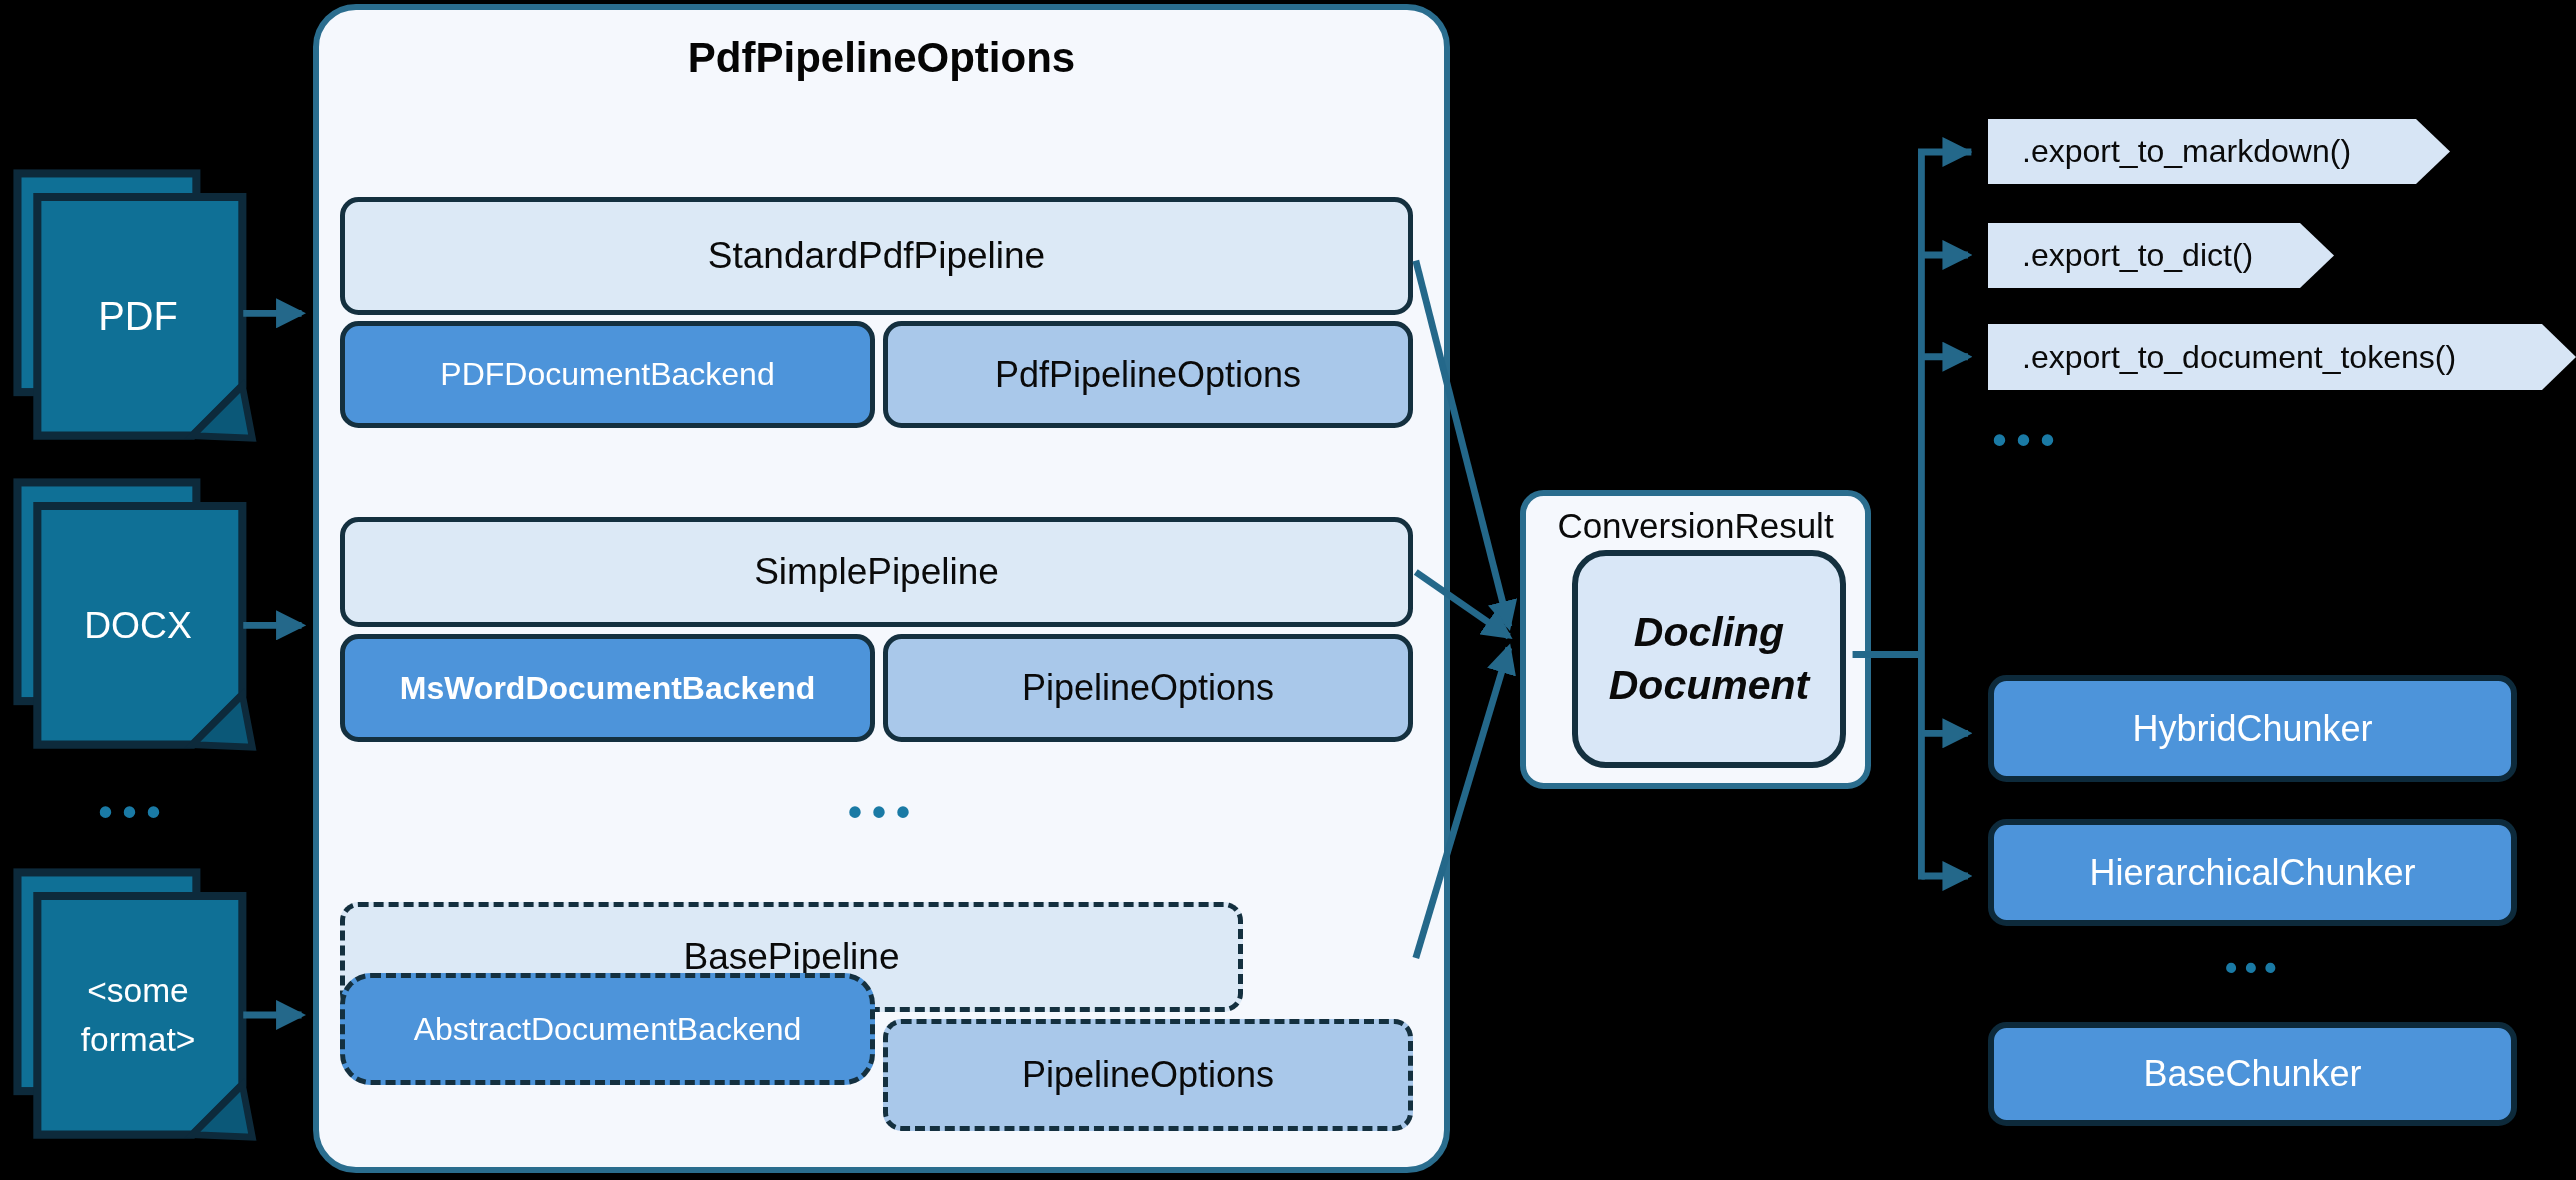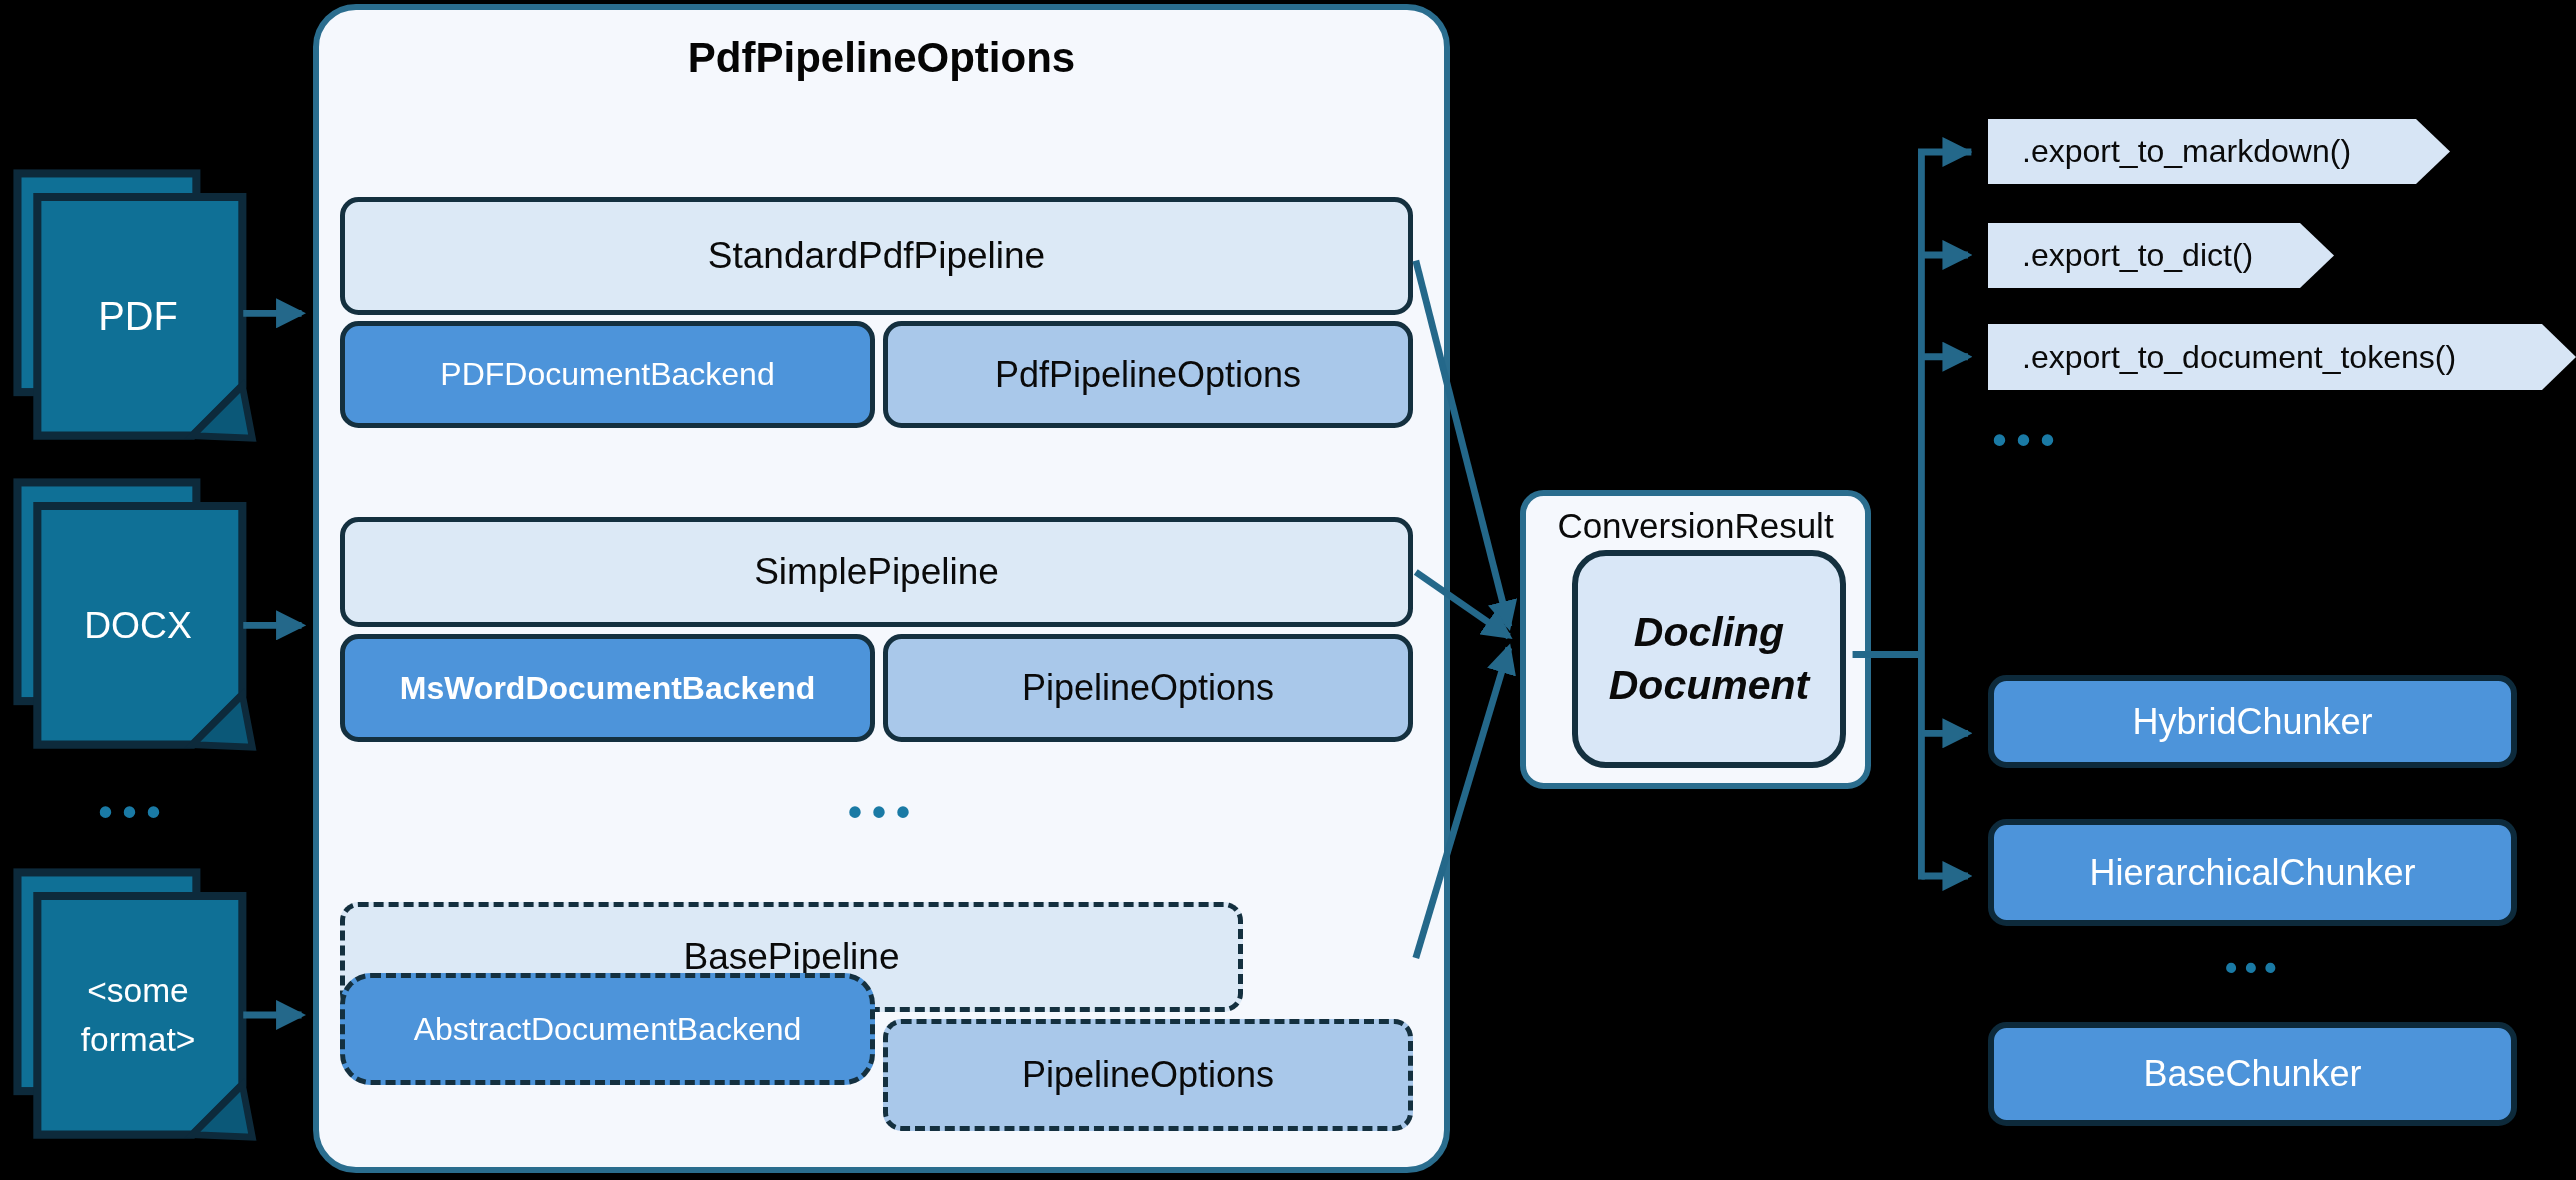--- a/index.html
+++ b/index.html
@@ -95,21 +95,21 @@
       <div>Document</div>
     </div>
   </div>
 
   <div class="abs chev" style="left:1988px;top:223px;width:346px;height:65px;">.export_to_dict()</div>
   <div class="abs chev" style="left:1988px;top:119px;width:462px;height:65px;">.export_to_markdown()</div>
   <div class="abs chev" style="left:1988px;top:324px;width:588px;height:66px;">.export_to_document_tokens()</div>
 
   <div class="abs flexc dots" style="left:1954px;top:402px;width:149px;height:77px;">•••</div>
 
-  <div class="abs flexc chunker" style="left:1988px;top:675px;width:529px;height:93px;">HybridChunker</div>
+  <div class="abs flexc chunker" style="left:1988px;top:675px;width:529px;height:107px;">HybridChunker</div>
   <div class="abs flexc chunker" style="left:1988px;top:819px;width:529px;height:107px;">HierarchicalChunker</div>
   <div class="abs flexc dots dots-sm" style="left:2180px;top:934px;width:149px;height:68px;">•••</div>
   <div class="abs flexc chunker dashed" style="left:1988px;top:1022px;width:529px;height:104px;">BaseChunker</div>
 
   <svg class="abs" style="left:0;top:0;" width="2576" height="1180" viewBox="0 0 4152 1902">
     <defs>
       <marker id="ah" viewBox="0 0 10 10" refX="8.5" refY="5" markerWidth="4.4" markerHeight="4.4" orient="auto-start-reverse">
         <path d="M 0 0 L 10 5 L 0 10 z" fill="#24688a"></path>
       </marker>
     </defs>

